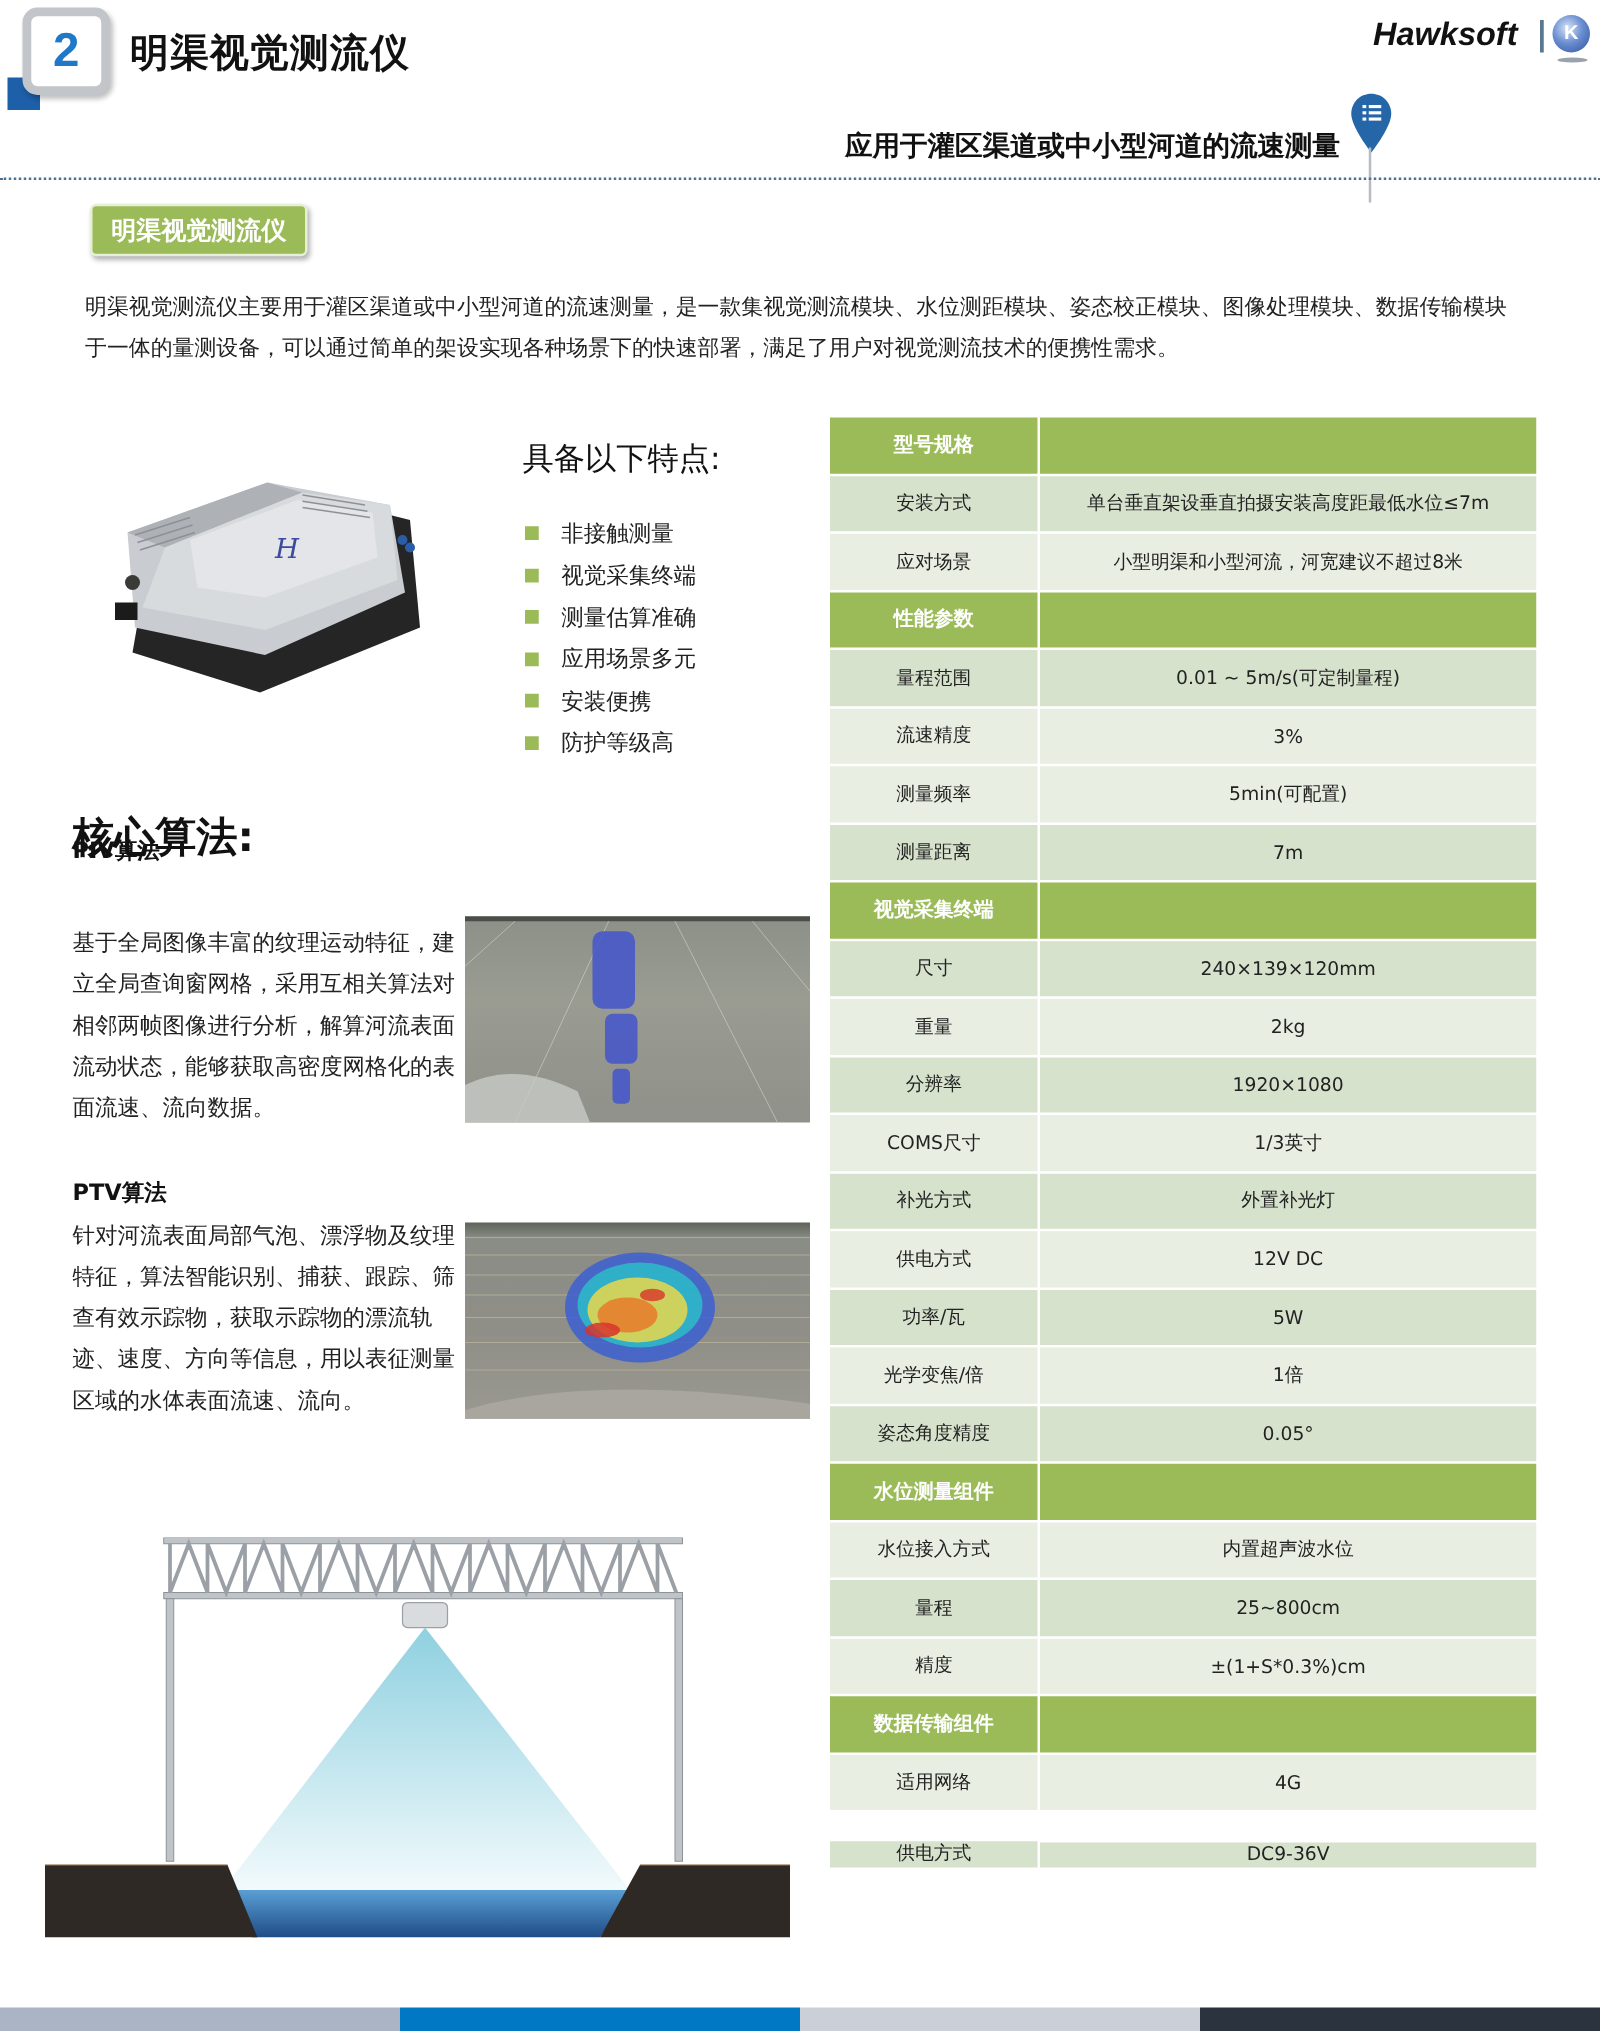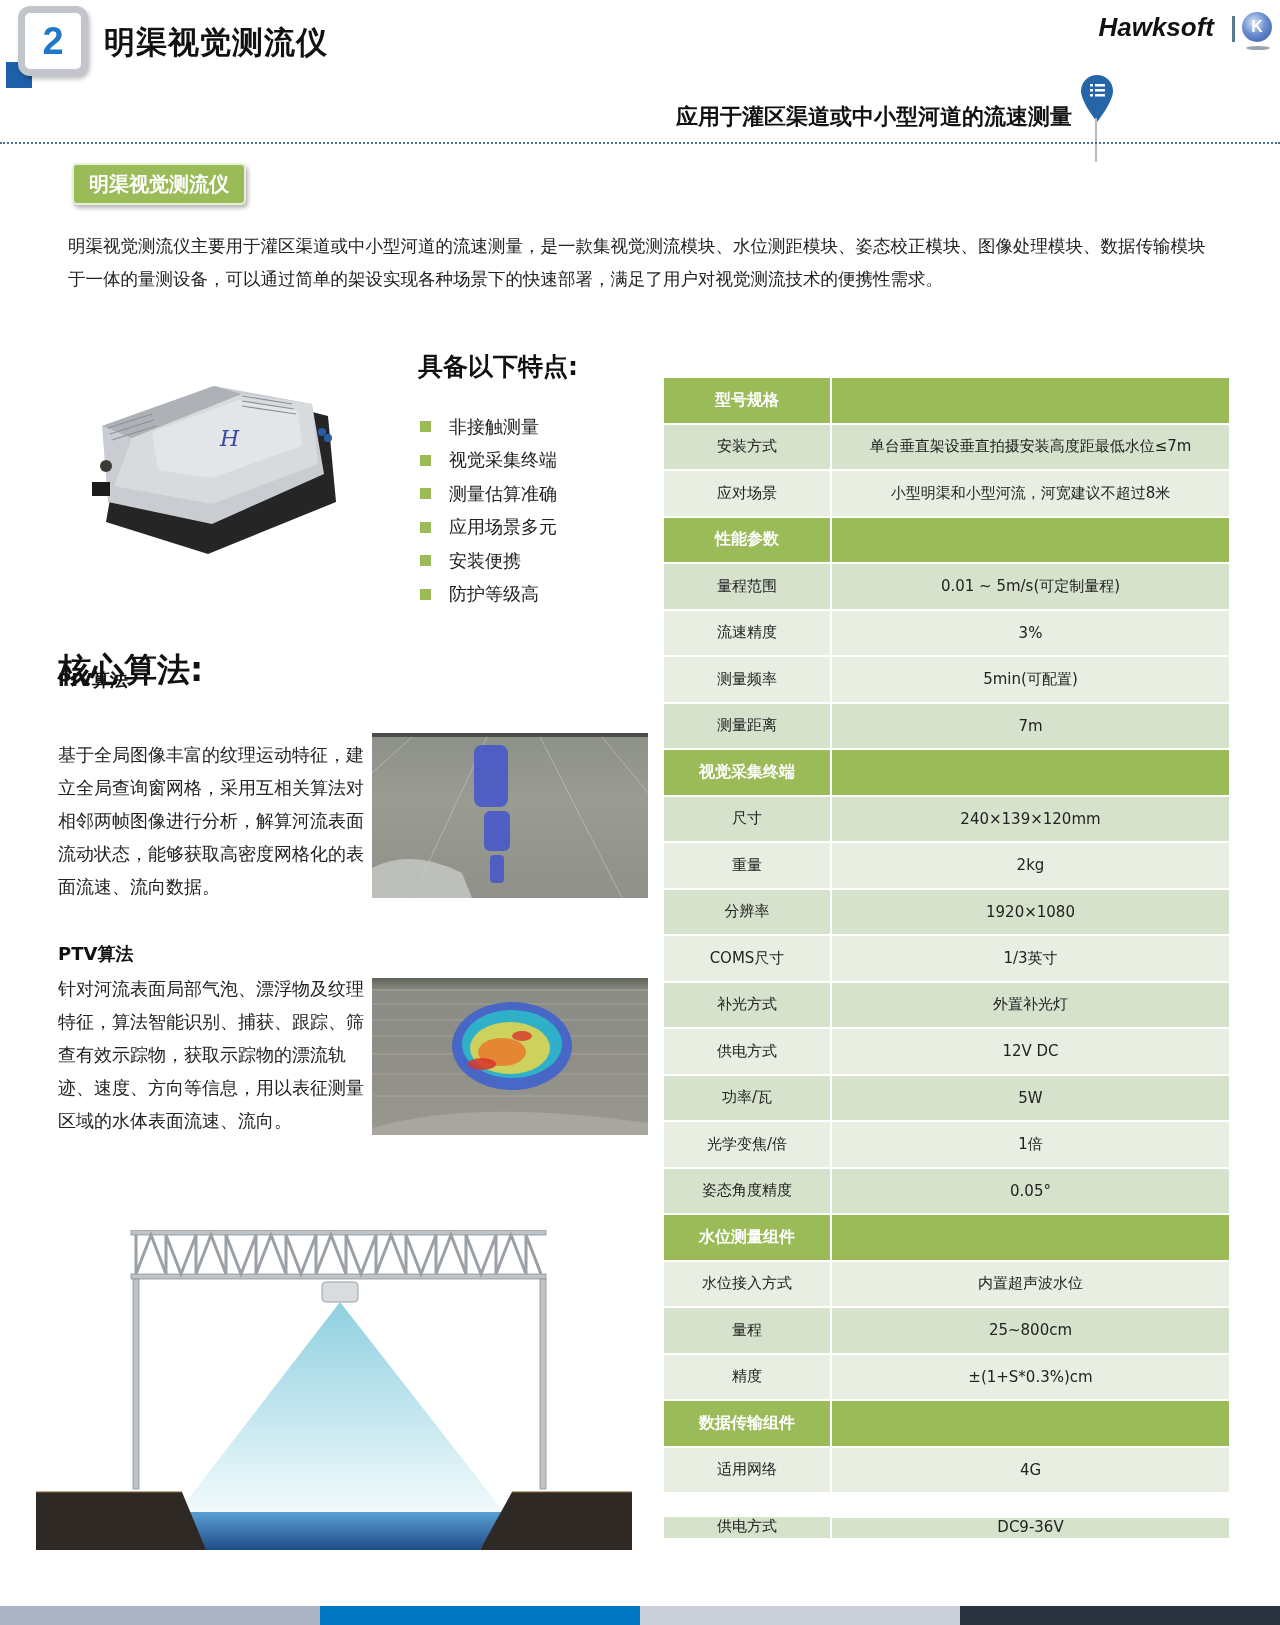--- a/index.html
+++ b/index.html
@@ -24,37 +24,37 @@
   .dotted-rule { position: absolute; left: 0; top: 142px; width: 1280px; height: 0; border-top: 2px dotted #4f7190; }
 
   
   .tag { position: absolute; left: 72px; top: 163px; width: 174px; height: 42px; background: #9bbb59; border: 2px solid #e7efd9; border-radius: 5px; box-shadow: 2px 3px 4px rgba(0,0,0,.3); color: #fff; font-weight: bold; font-size: 20px; display:flex; align-items:center; justify-content:center; }
 
   .intro { position: absolute; left: 68px; top: 230px; width: 1150px; font-size: 17.5px; line-height: 33px; color: #222; }
 
   
   .product { position: absolute; left: 92px; top: 374px; width: 246px; height: 186px; }
 
-  .features-title { position: absolute; left: 418px; top: 350px; font-size: 25px; font-weight: bold; color: #111; }
+  .features-title { position: absolute; left: 418px; top: 350px; font-size: 25px; font-weight: normal; color: #111; }
   .features { position: absolute; left: 420px; top: 410px; list-style: none; }
   .features li { display: flex; align-items: center; height: 33.5px; font-size: 18px; color: #222; }
   .features .sq { width: 11px; height: 11px; background: #9bbb59; margin-right: 18px; flex: none; }
 
   
   .algo-title { position: absolute; left: 58px; top: 648px; font-size: 33px; font-weight: bold; color: #111; }
   .algo-h { position: absolute; left: 58px; font-size: 18px; font-weight: bold; color: #111; }
   .algo-p { position: absolute; left: 58px; width: 310px; font-size: 18px; line-height: 33px; color: #222; }
   .piv-img { position: absolute; left: 372px; top: 733px; width: 276px; height: 165px; overflow: hidden; background: linear-gradient(180deg, #8c9088 0%, #9a9c92 40%, #8f918a 100%); }
   .ptv-img { position: absolute; left: 372px; top: 978px; width: 276px; height: 157px; overflow: hidden; background: linear-gradient(180deg, #5e6358 0%, #8a8c86 8%, #908f88 60%, #999891 100%); }
 
   
   .diagram { position: absolute; left: 36px; top: 1230px; width: 596px; height: 320px; }
 
   
-  .spec { position: absolute; left: 664px; top: 334px; width: 565px; margin-top: 44px; }
+  .spec { position: absolute; left: 664px; top: 334px; width: 565px; }
   .row { display: flex; height: 44.5px; margin-bottom: 2px; }
   .row .k { width: 166px; margin-right: 2px; display: flex; align-items: center; justify-content: center; font-size: 15px; color: #222; }
   .row .v { flex: 1; display: flex; align-items: center; justify-content: center; font-size: 15px; color: #222; }
   .row.hdr .k, .row.hdr .v { background: #9bbb59; }
   .row.hdr .k { color: #fff; font-weight: bold; font-size: 16px; }
   .row.a .k, .row.a .v { background: #d6e2cc; }
   .row.b .k, .row.b .v { background: #e8eee2; }
   .row.last { height: 44px; align-items: flex-end; }
   .row.last .k, .row.last .v { align-items: flex-end; padding-bottom: 2px; }
 

